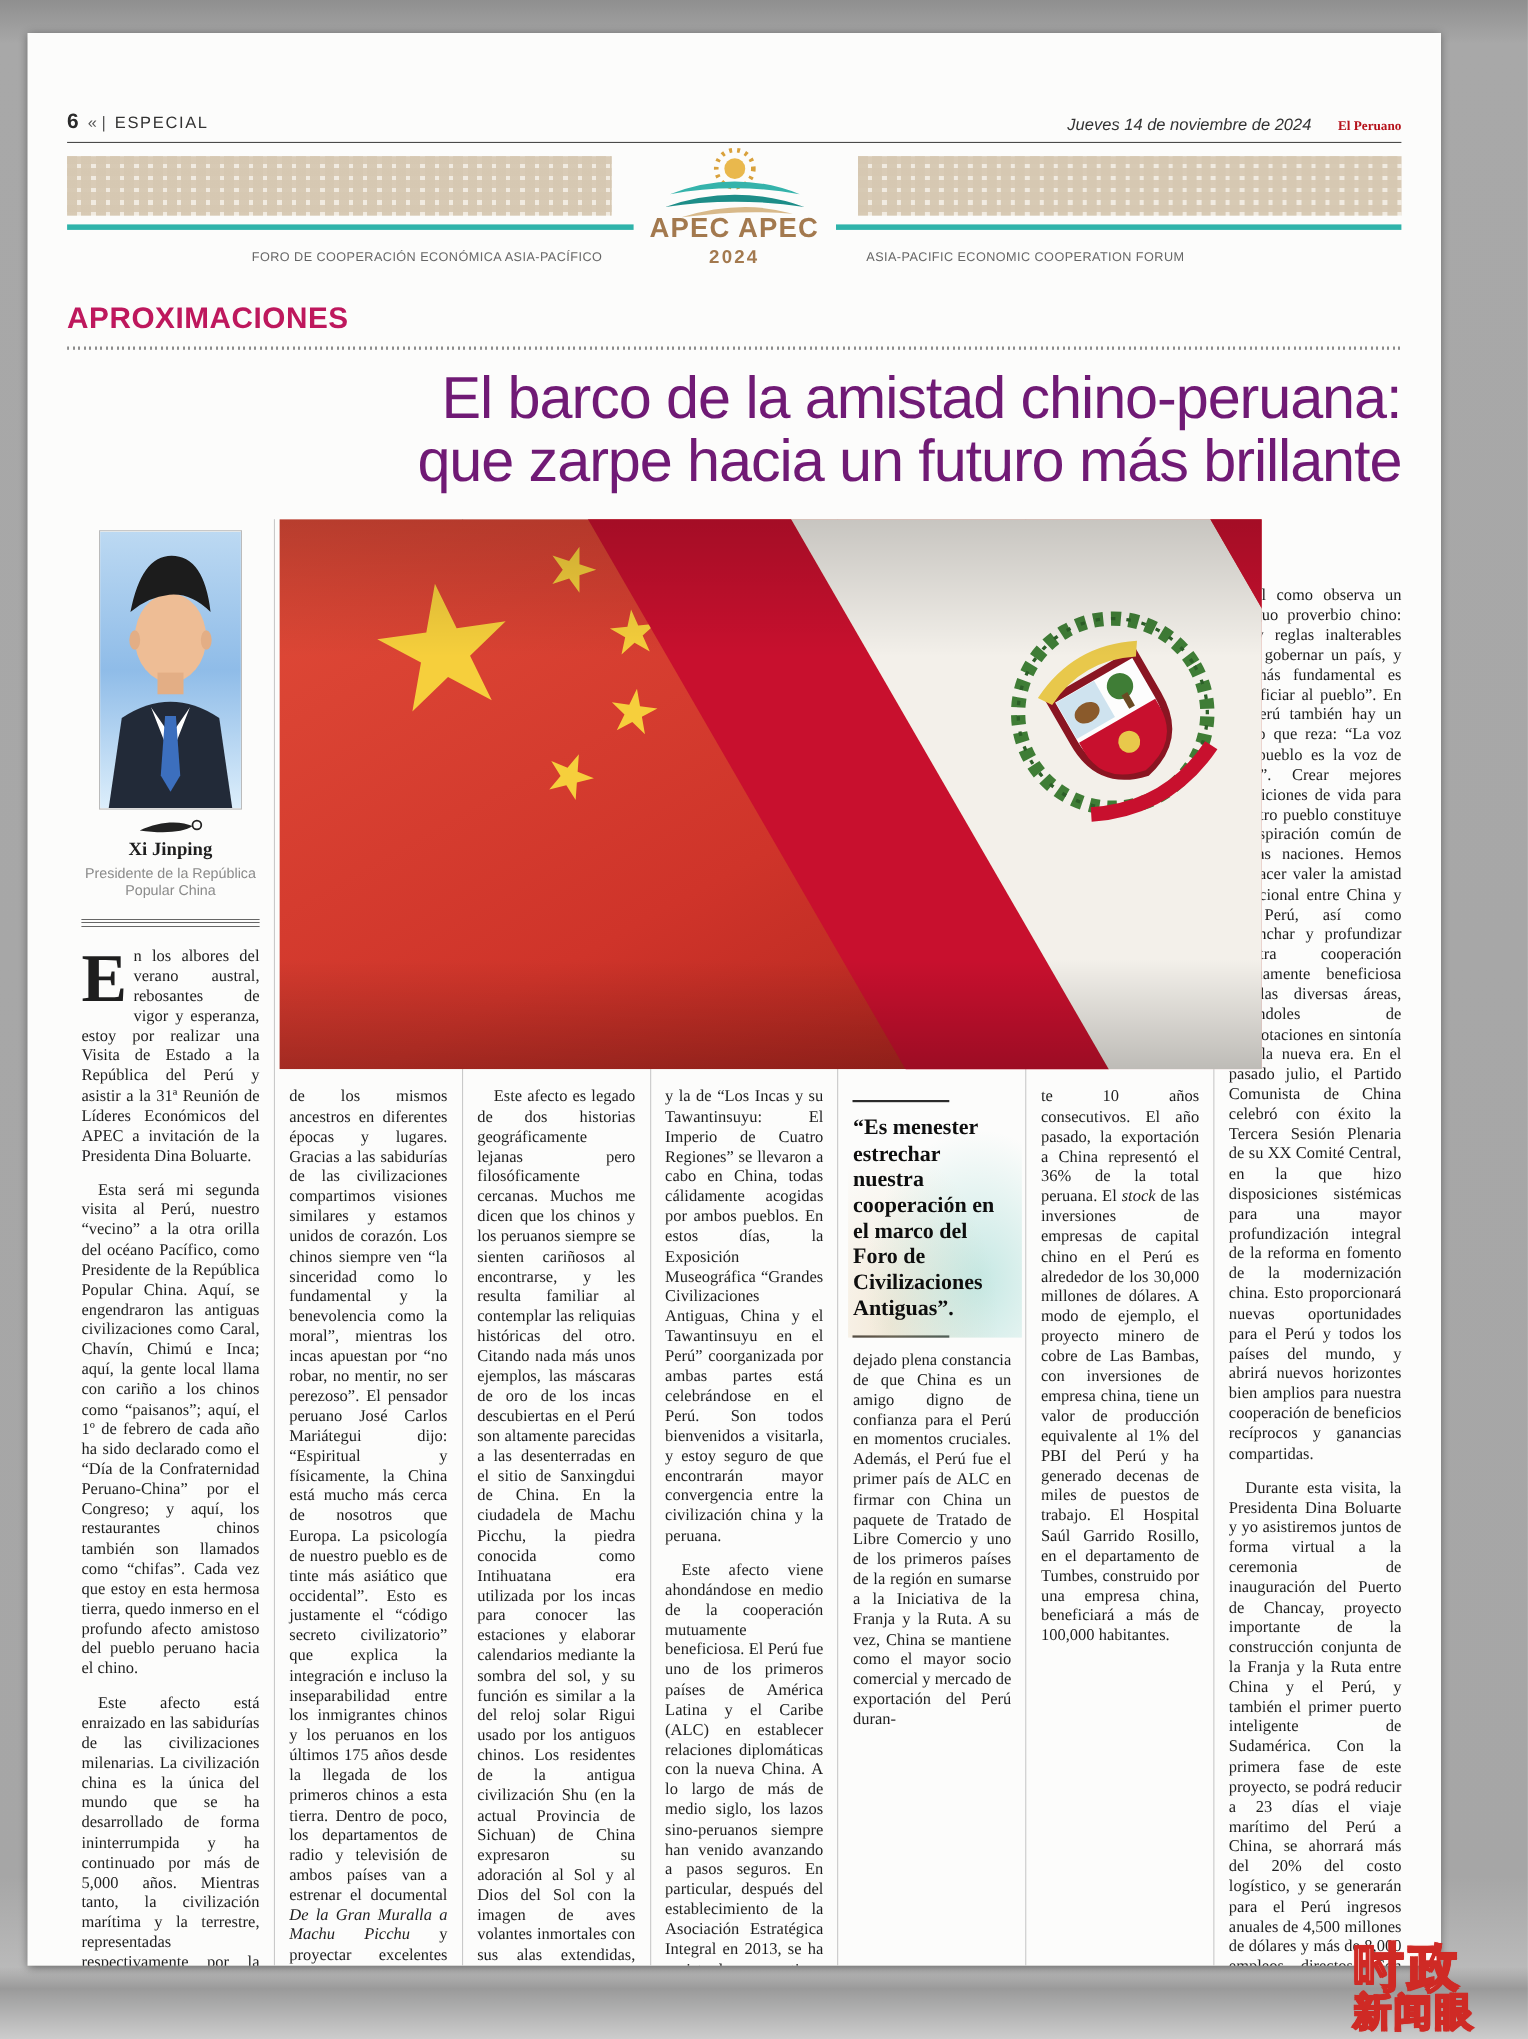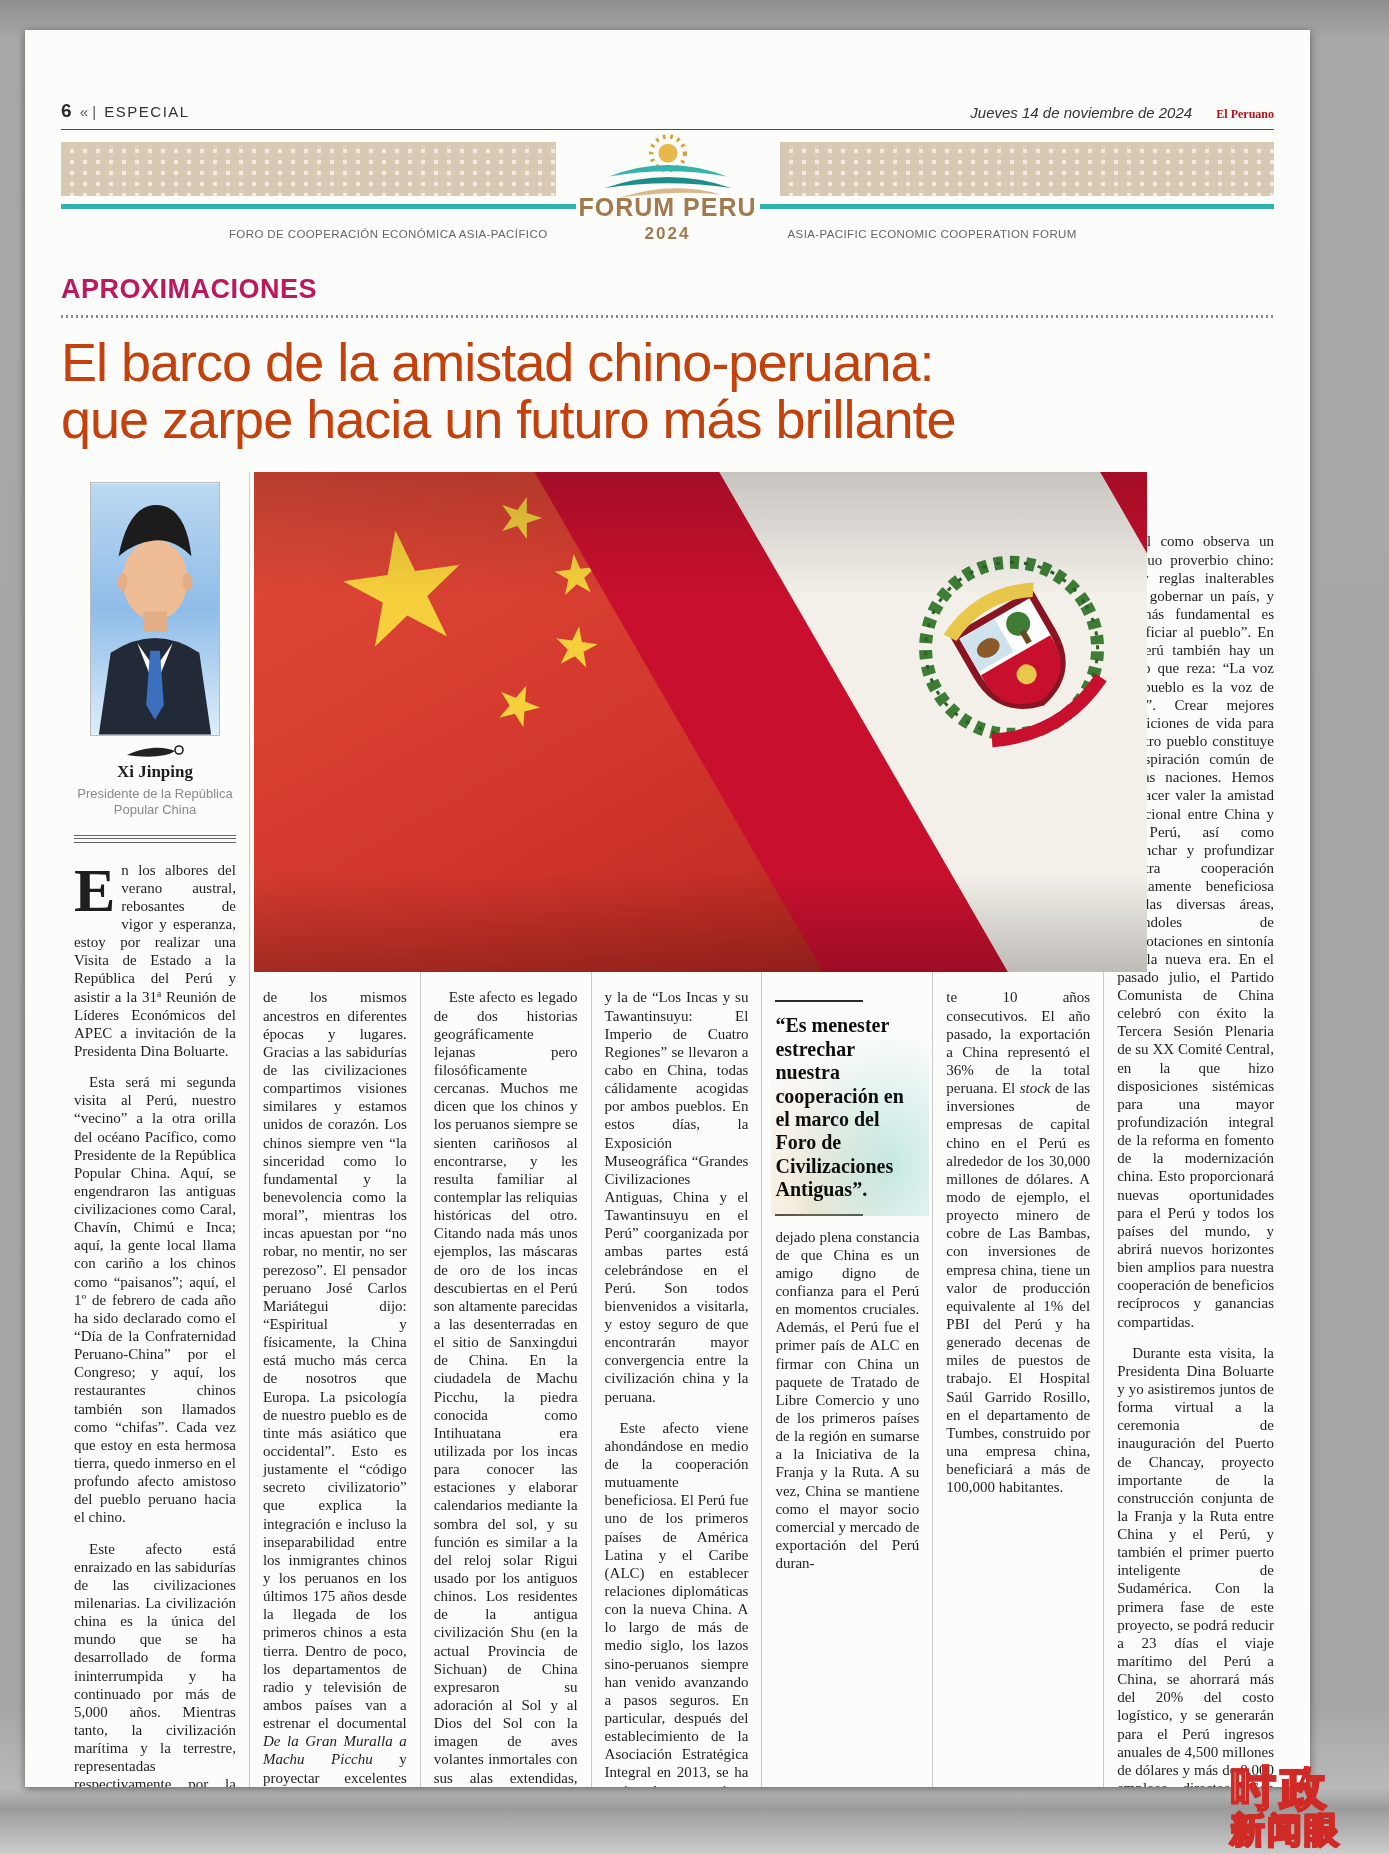--- a/index.html
+++ b/index.html
@@ -40,21 +40,21 @@
     font-family:"Liberation Sans",sans-serif;font-weight:bold;font-size:17px;color:#a3794e;letter-spacing:2px;}
   .band-label{position:absolute;top:88px;font-family:"Liberation Sans",sans-serif;font-size:11.5px;color:#666;letter-spacing:.4px;white-space:nowrap;}
   .band-label.left{right:calc(50% + 120px);}
   .band-label.right{left:calc(50% + 120px);}
   
   .kicker{margin-top:26px;font-family:"Liberation Sans",sans-serif;font-weight:bold;
     font-size:27px;color:#be185d;letter-spacing:.5px;}
   .dotted{margin-top:10px;height:3px;
     background:repeating-linear-gradient(90deg,#8c8c8c 0 2px,transparent 2px 5px);}
   .headline{margin-top:16px;font-family:"Liberation Sans",sans-serif;font-weight:300;
-    font-size:54px;line-height:1.06;color:#c2410c;letter-spacing:-1px;}
+    font-size:54px;line-height:1.06;color:#701a75;letter-spacing:-1px;text-align:right;}
   
   .content{position:relative;margin-top:24px;display:grid;
     grid-template-columns:1.1fr repeat(6,1fr);
     font-size:15px;line-height:1.21;color:#1e1e1e;text-align:justify;}
   .col{padding:0 13px;min-width:0;}
   .col + .col{border-left:1px solid #c9c9c9;}
   .col:first-child{padding-left:0;}
   .col:last-child{padding-right:0;}
   .col.c2,.col.c3,.col.c4,.col.c5,.col.c6{padding-top:516px;}
   .col.c7{padding-top:60px;}
@@ -116,21 +116,21 @@
     <div class="strip right"></div>
     <div class="teal-line left"></div>
     <div class="teal-line right"></div>
     <svg class="apec-logo" width="150" height="78" viewBox="0 0 140 74">
       <circle cx="70" cy="24" r="9" fill="#e9b84d"></circle>
       <circle cx="70" cy="24" r="16" fill="none" stroke="#d9a13c" stroke-width="4" stroke-dasharray="2.5 4.5"></circle>
       <path d="M14,46 Q70,24 126,46 Q70,36 14,46 Z" fill="#35b3ab"></path>
       <path d="M10,57 Q70,36 130,57 Q70,48 10,57 Z" fill="#1d8d88"></path>
       <path d="M24,66 Q76,50 120,63 Q78,59 24,66 Z" fill="#d8b98a"></path>
     </svg>
-    <div class="apec-title">FORUM PERU</div>
+    <div class="apec-title">APEC APEC</div>
     <div class="apec-year">2024</div>
     <div class="band-label left">FORO DE COOPERACIÓN ECONÓMICA ASIA-PACÍFICO</div>
     <div class="band-label right">ASIA-PACIFIC ECONOMIC COOPERATION FORUM</div>
   </div>
 
   <div class="kicker">APROXIMACIONES</div>
   <div class="dotted"></div>
   <div class="headline">
     <div>El barco de la amistad chino-peruana:</div>
     <div>que zarpe hacia un futuro más brillante</div>

